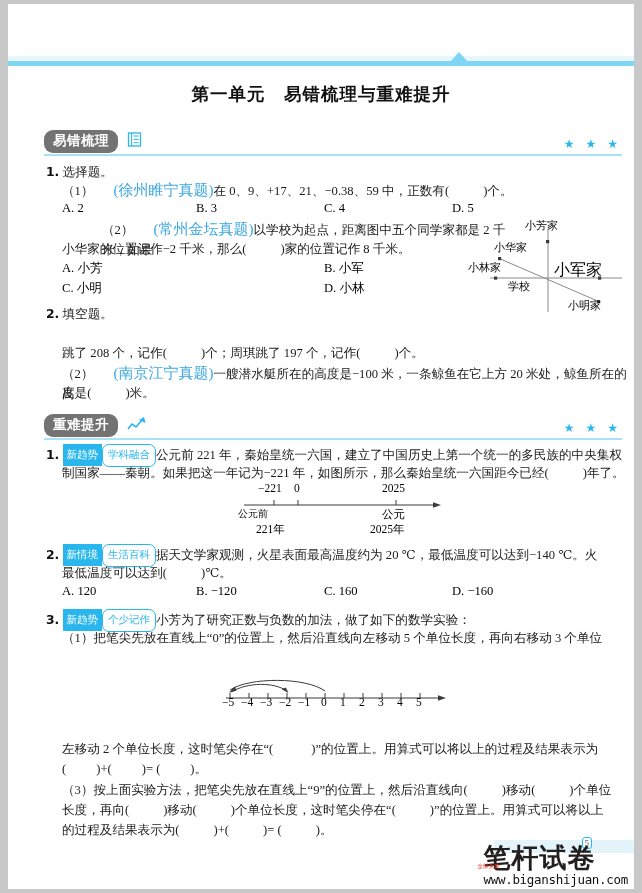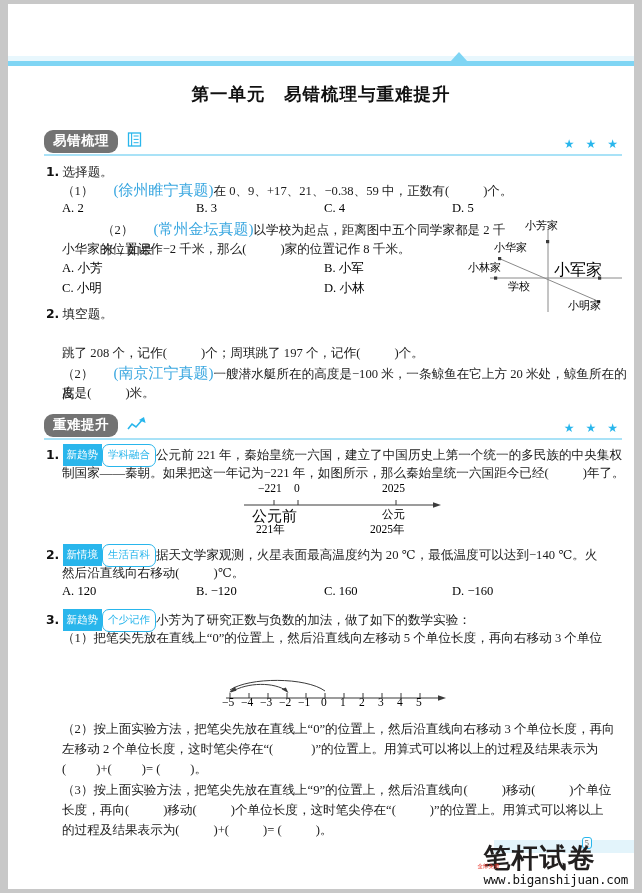--- a/index.html
+++ b/index.html
@@ -287,32 +287,32 @@
     <svg width="215" height="52" viewBox="0 0 215 52">
       <line x1="8" y1="19" x2="200" y2="19" stroke="#3b3b3b" stroke-width="1.1"></line>
       <polygon points="205,19 197,16.2 197,21.8" fill="#3b3b3b"></polygon>
       <line x1="38" y1="19" x2="38" y2="14" stroke="#3b3b3b" stroke-width="1"></line>
       <line x1="62" y1="19" x2="62" y2="14" stroke="#3b3b3b" stroke-width="1"></line>
       <line x1="160" y1="19" x2="160" y2="14" stroke="#3b3b3b" stroke-width="1"></line>
     </svg>
     <div style="position:absolute; left:22px; top:-4px; font-size:11.5px;">−221</div>
     <div style="position:absolute; left:58px; top:-4px; font-size:11.5px;">0</div>
     <div style="position:absolute; left:146px; top:-4px; font-size:11.5px;">2025</div>
-    <div style="position:absolute; left:16px; top:21px; font-size:15px;">公元前</div>
+    <div style="position:absolute; left:2px; top:21px; font-size:10px;">公元前</div>
     <div style="position:absolute; left:20px; top:36px; font-size:11.5px;">221年</div>
     <div style="position:absolute; left:146px; top:21px; font-size:11.5px;">公元</div>
     <div style="position:absolute; left:134px; top:36px; font-size:11.5px;">2025年</div>
   </div>
 
   <div class="q" style="left:38px; top:540px; width:580px;">
     <span class="qnum">2.</span>
     <span class="tag-solid">新情境</span><span class="tag-out">生活百科</span><span>据天文学家观测，火星表面最高温度约为 20 ℃，最低温度可以达到−140 ℃。火</span>
   </div>
   <div class="q" style="left:54px; top:560px; width:400px;">
-    <span>然后沿直线向右移动(</span><span class="blank" style="width:34px;"></span><span>)℃。</span>
+    <span>最低温度可以达到(</span><span class="blank" style="width:34px;"></span><span>)℃。</span>
   </div>
   <div class="opts" style="left:54px; top:580px; width:500px; height:18px;">
     <span class="opt" style="left:0;">A. 120</span>
     <span class="opt" style="left:134px;">B. −120</span>
     <span class="opt" style="left:262px;">C. 160</span>
     <span class="opt" style="left:390px;">D. −160</span>
   </div>
 
   <div class="q" style="left:38px; top:605px; width:580px;">
     <span class="qnum">3.</span>
@@ -354,23 +354,20 @@
       <span style="position:absolute; left:84px;  font-size:11.5px;">−1</span>
       <span style="position:absolute; left:107px; font-size:11.5px;">0</span>
       <span style="position:absolute; left:126px; font-size:11.5px;">1</span>
       <span style="position:absolute; left:145px; font-size:11.5px;">2</span>
       <span style="position:absolute; left:164px; font-size:11.5px;">3</span>
       <span style="position:absolute; left:183px; font-size:11.5px;">4</span>
       <span style="position:absolute; left:202px; font-size:11.5px;">5</span>
     </div>
   </div>
 
-  <div class="q" style="left:54px; top:716px; width:575px;">
-    <span>（2）</span><span>按上面实验方法，把笔尖先放在直线上“0”的位置上，然后沿直线向右移动 3 个单位长度，再向</span>
-  </div>
   <div class="q" style="left:54px; top:736px; width:575px;">
     <span>左移动 2 个单位长度，这时笔尖停在“(</span><span class="blank" style="width:38px;"></span><span>)”的位置上。用算式可以将以上的过程及结果表示为</span>
   </div>
   <div class="q" style="left:54px; top:756px; width:400px;">
     <span>(</span><span class="blank" style="width:30px;"></span><span>)+(</span><span class="blank" style="width:30px;"></span><span>)= (</span><span class="blank" style="width:30px;"></span><span>)。</span>
   </div>
 
   <div class="q" style="left:54px; top:777px; width:575px;">
     <span>（3）</span><span>按上面实验方法，把笔尖先放在直线上“9”的位置上，然后沿直线向(</span><span class="blank" style="width:34px;"></span><span>)移动(</span><span class="blank" style="width:34px;"></span><span>)个单位</span>
   </div>

